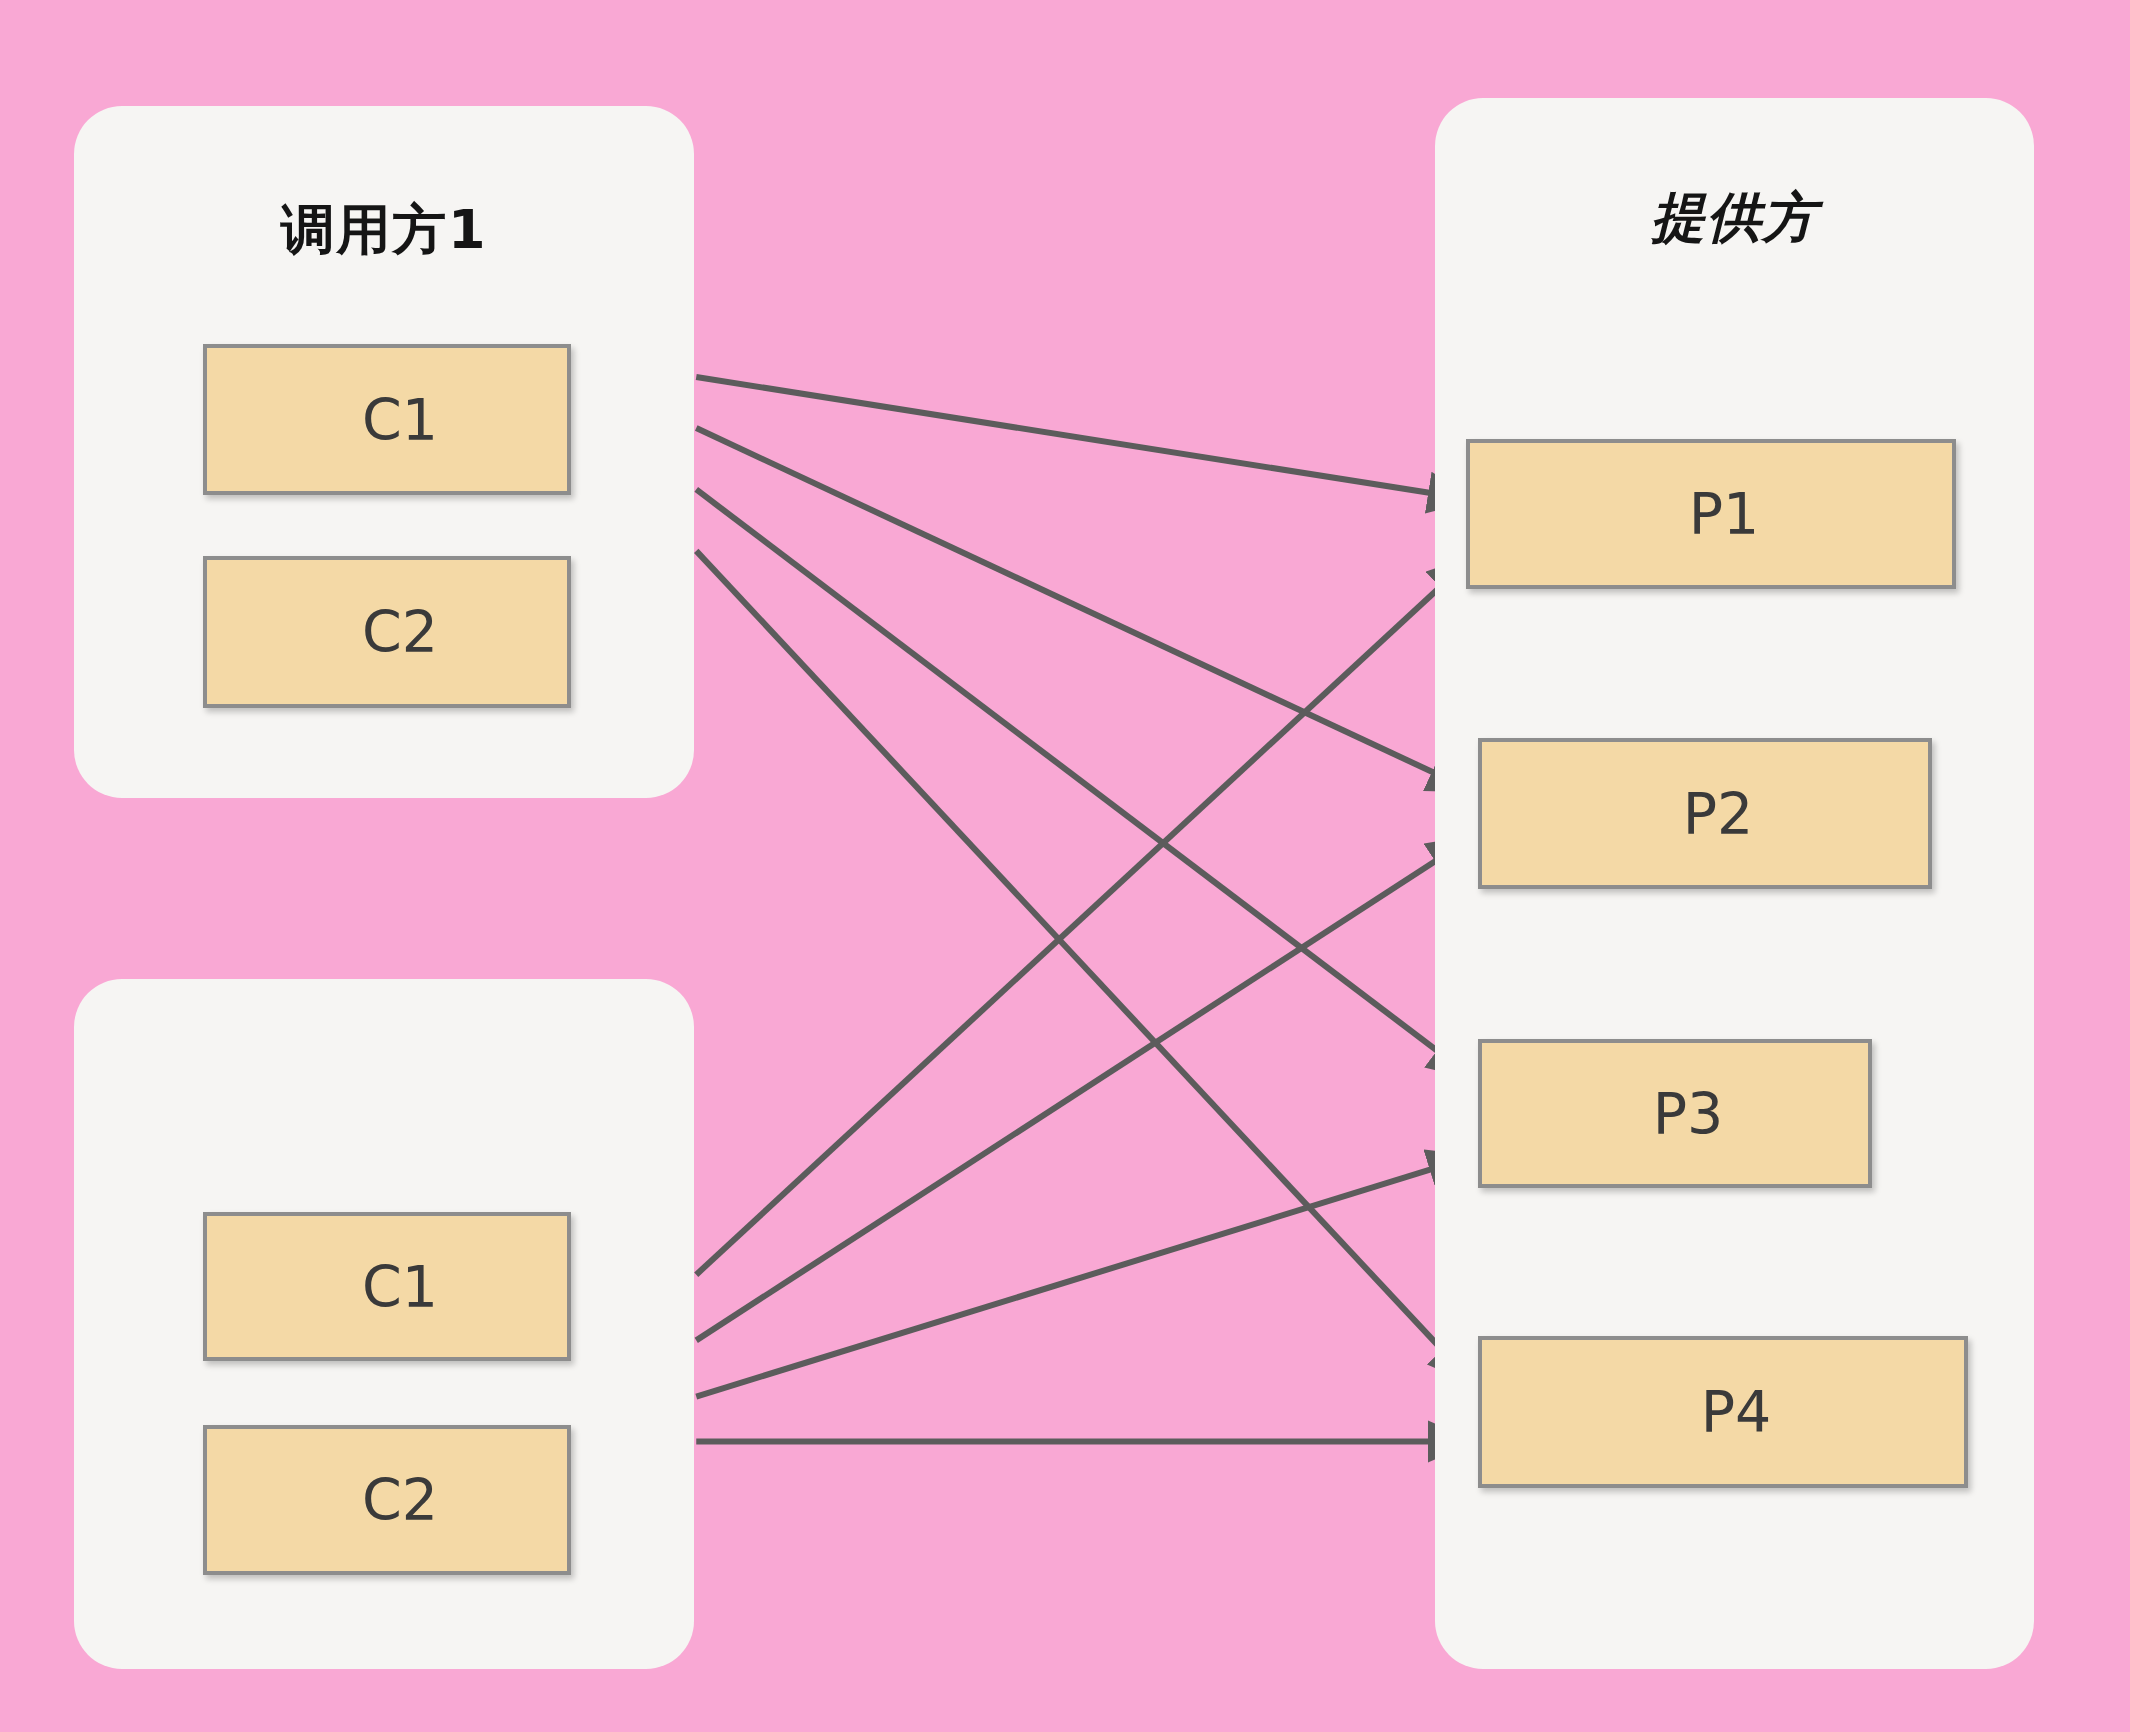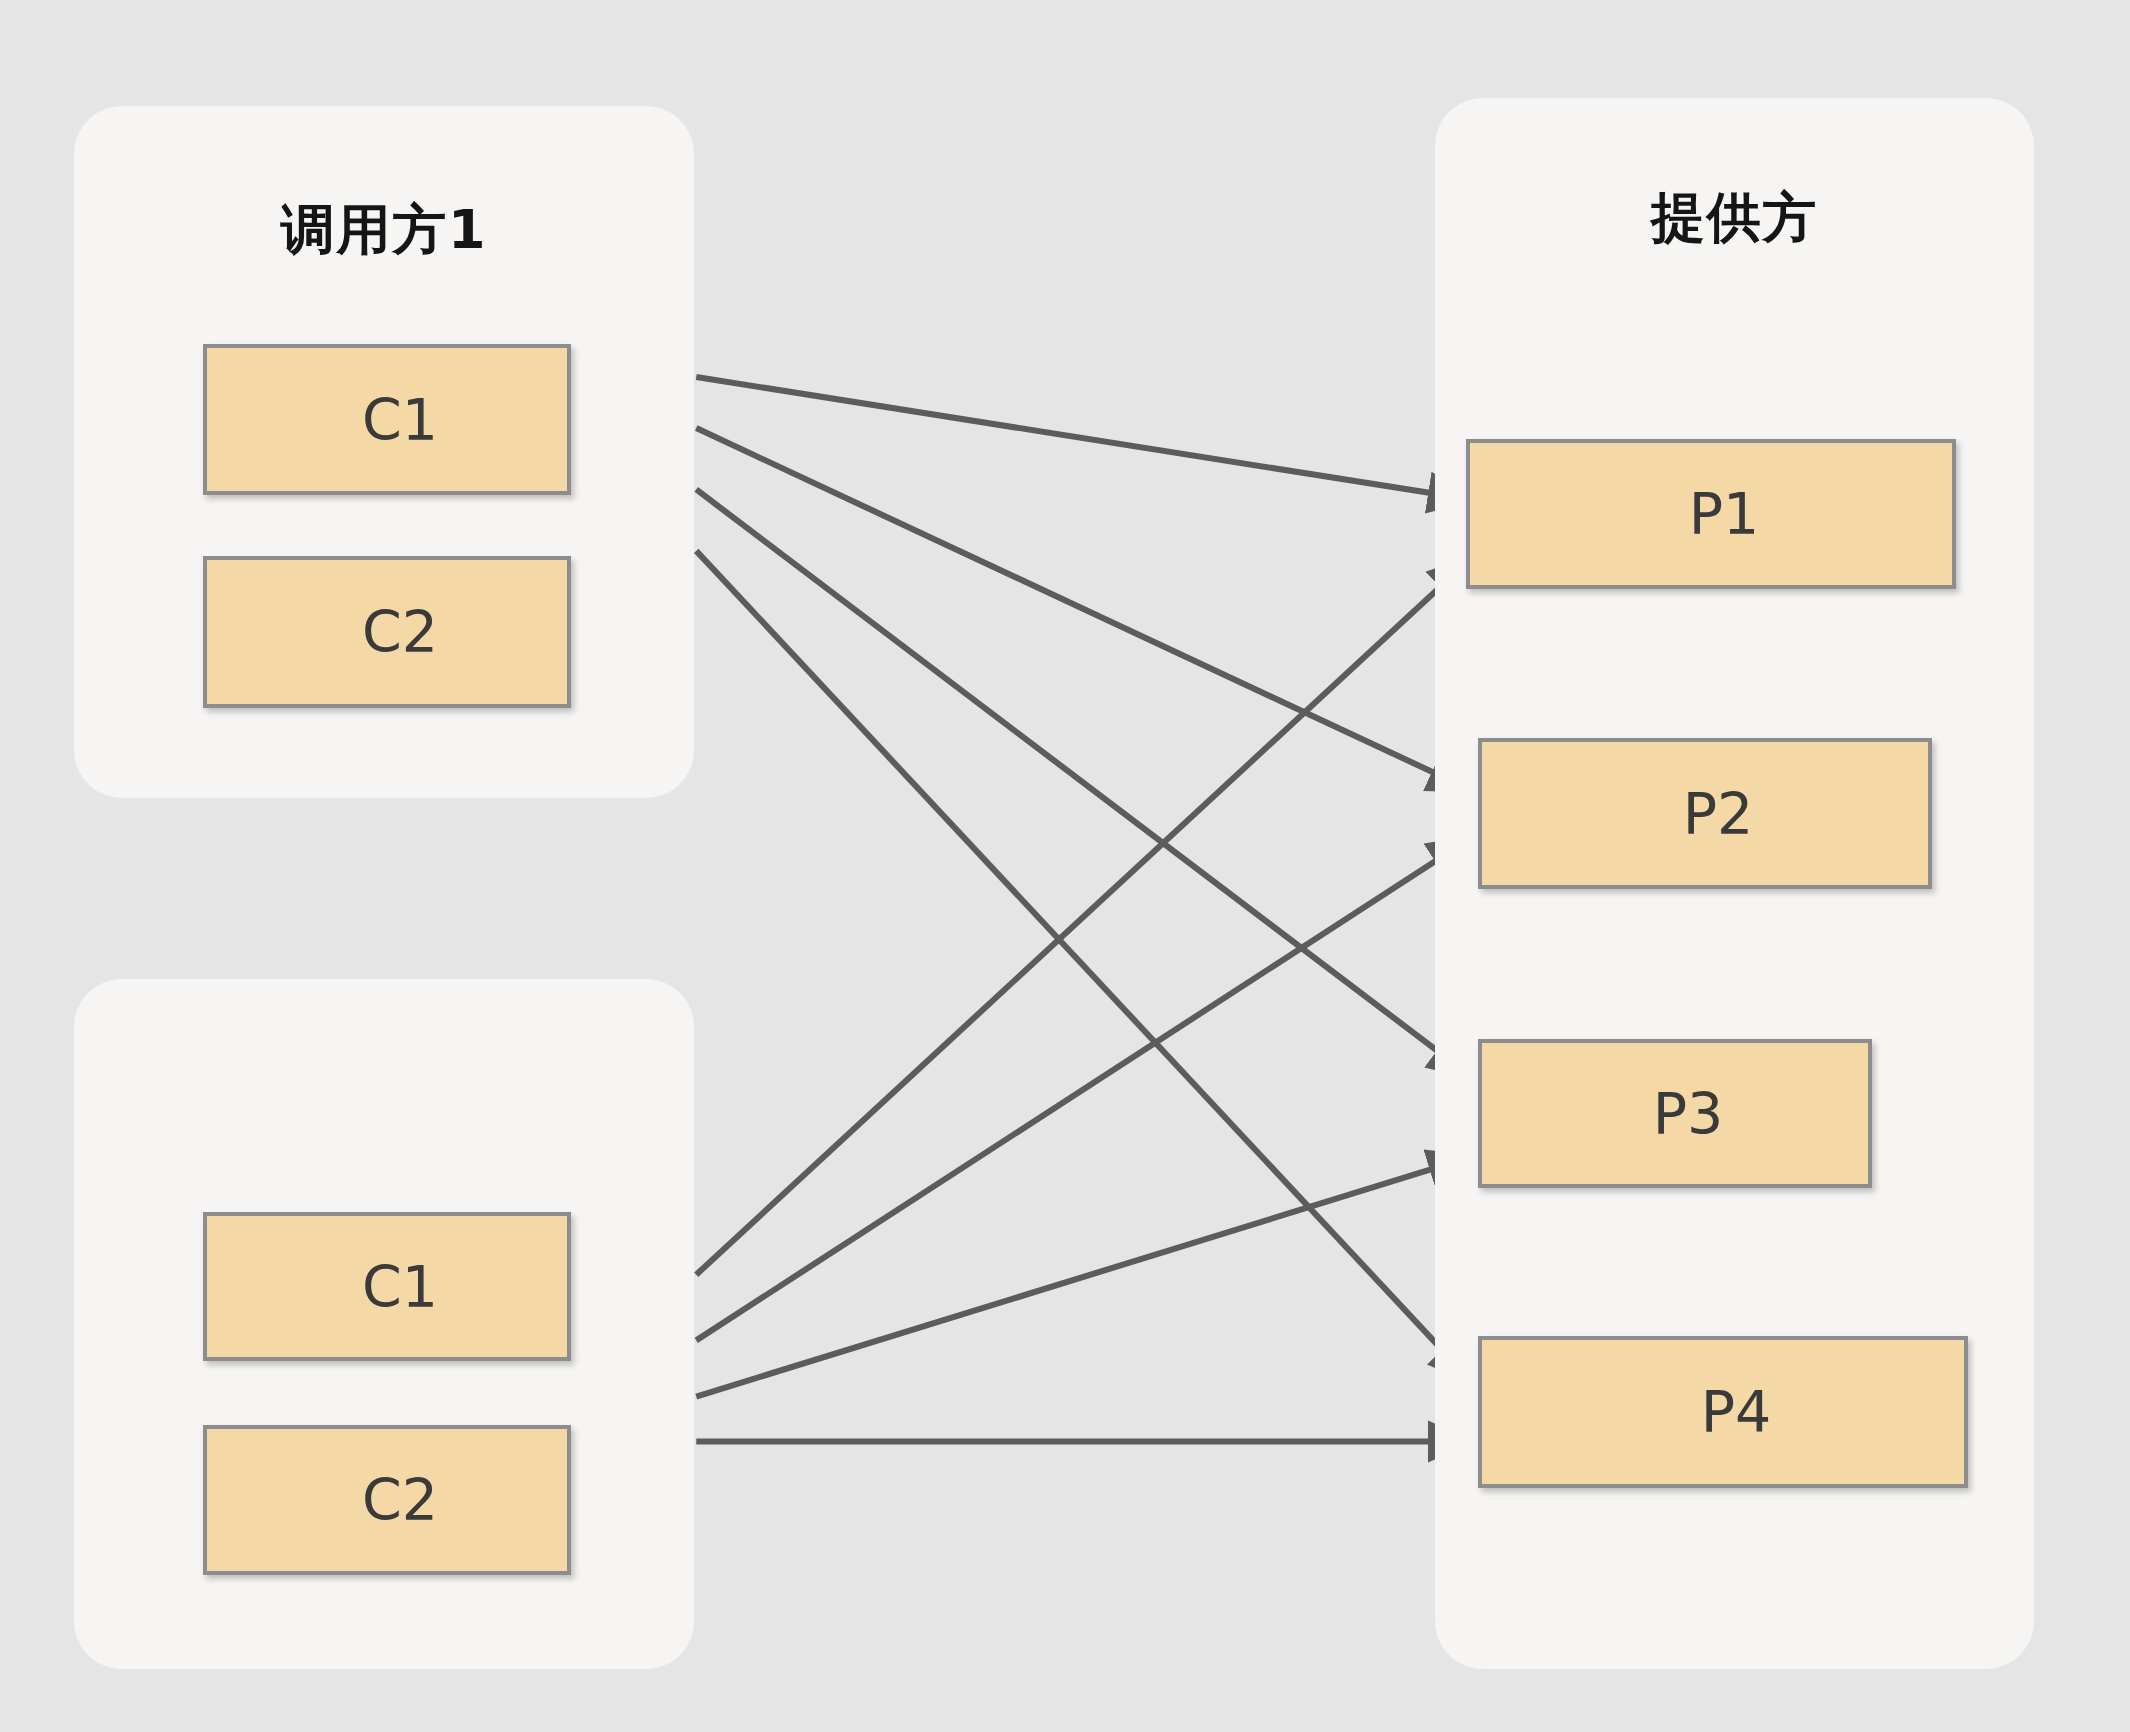--- a/index.html
+++ b/index.html
@@ -1,20 +1,20 @@
 <!DOCTYPE html>
 <html style="--group-bg: #f6f5f3; --node-bg: #f4d9a6; --node-border: #8d8d8d; --node-text: #3a3a3a; --title-text: #151515; --arrow: #5c5c5c;font-size:14px"><head>
 <meta charset="utf-8">
 <style>
   html, body { margin: 0; padding: 0; background: #ffffff; }
   .canvas {
     position: relative;
     width: 2131px;
     height: 1733px;
-    background: #e5e5e5;
+    background: #f9a8d4;
     font-family: "DejaVu Sans", "Liberation Sans", sans-serif;
     overflow: hidden;
   }
   .group {
     position: absolute;
     background: var(--group-bg, #f6f5f3);
     border-radius: 48px;
   }
   .group-title {
     position: absolute;
@@ -77,21 +77,21 @@
     <div class="node" style="left:129px; top:238px; width:368px; height:151px;">C1</div>
     <div class="node" style="left:129px; top:450px; width:368px; height:152px;">C2</div>
   </div>
 
   <div class="group" style="left:74px; top:979px; width:620px; height:690px;">
     <div class="node" style="left:129px; top:233px; width:368px; height:149px;">C1</div>
     <div class="node" style="left:129px; top:446px; width:368px; height:150px;">C2</div>
   </div>
 
   <div class="group" style="left:1435px; top:98px; width:599px; height:1571px;">
-    <div class="group-title" style="top:84px;">提供方</div>
+    <div class="group-title" style="top:84px;font-style:italic;">提供方</div>
     <div class="node" style="left:31px; top:341px; width:490px; height:150px;">P1</div>
     <div class="node" style="left:43px; top:640px; width:454px; height:151px;">P2</div>
     <div class="node" style="left:43px; top:941px; width:394px; height:149px;">P3</div>
     <div class="node" style="left:43px; top:1238px; width:490px; height:152px;">P4</div>
   </div>
 
 </div>
 
 
 </body></html>

